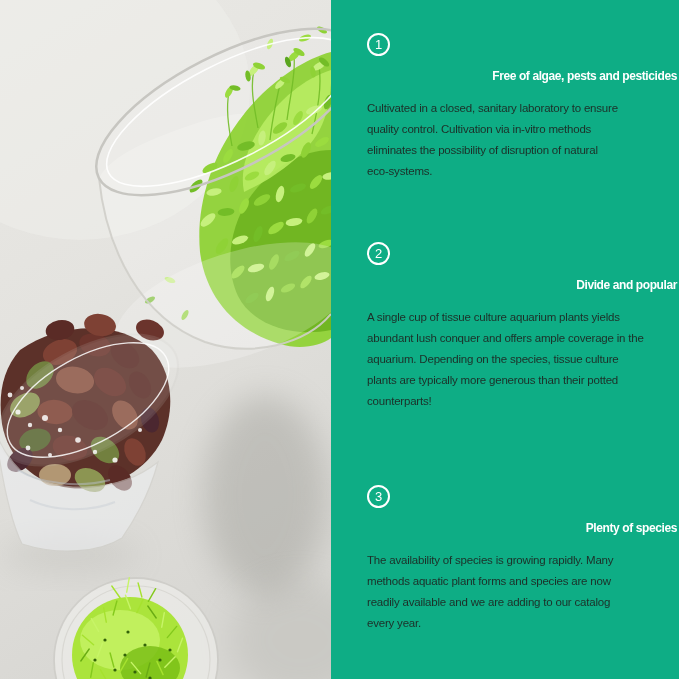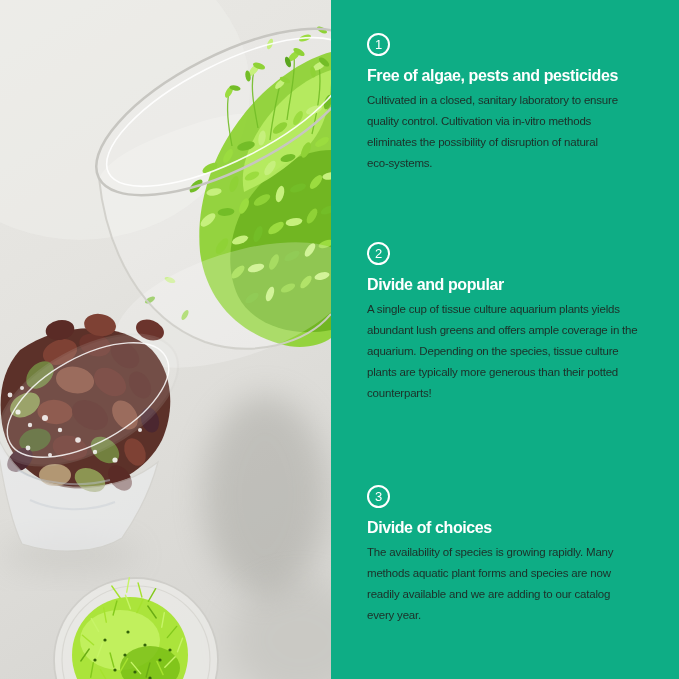--- a/index.html
+++ b/index.html
@@ -16,25 +16,25 @@
   .section{position:absolute;left:36px;width:310px;}
   .section.s1{top:33px}
   .section.s2{top:242px}
   .section.s3{top:485px}
   .badge{
     width:19px;height:19px;border:2px solid #ffffff;border-radius:50%;
     color:#ffffff;font-size:13px;line-height:19px;text-align:center;
     font-weight:400;
   }
   .heading{
-    margin-top:10px;color:#ffffff;font-weight:700;font-size:16px;
-    line-height:20px;letter-spacing:-0.4px;white-space:nowrap;
+    margin-top:10px;color:#ffffff;font-weight:700;font-size:12px;
+    line-height:20px;letter-spacing:-0.4px;white-space:nowrap;text-align:right;
   }
   .body-text{
-    margin-top:4px;color:#1d2f28;font-size:11.5px;line-height:21px;
+    margin-top:12px;color:#1d2f28;font-size:11.5px;line-height:21px;
     letter-spacing:-0.2px;white-space:pre-line;
   }
 </style>
 </head>
 <body>
 
 <div class="canvas">
 
   <div class="photo">
     <svg viewBox="0 0 331 679" xmlns="http://www.w3.org/2000/svg">
@@ -253,31 +253,31 @@
 eliminates the possibility of disruption of natural
 eco-systems.</div>
     </div>
 
     <div class="section s2">
       <div class="badge">
         <span>2</span>
       </div>
       <div class="heading">Divide and popular</div>
       <div class="body-text">A single cup of tissue culture aquarium plants yields
-abundant lush greens and offers ample coverage in the
+abundant lush conquer and offers ample coverage in the
 aquarium. Depending on the species, tissue culture
 plants are typically more generous than their potted
 counterparts!</div>
     </div>
 
     <div class="section s3">
       <div class="badge">
         <span>3</span>
       </div>
-      <div class="heading">Divide of choices</div>
+      <div class="heading">Plenty of species</div>
       <div class="body-text">The availability of species is growing rapidly. Many
 methods aquatic plant forms and species are now
 readily available and we are adding to our catalog
 every year.</div>
     </div>
 
   </div>
 </div>
 
 </body></html>

